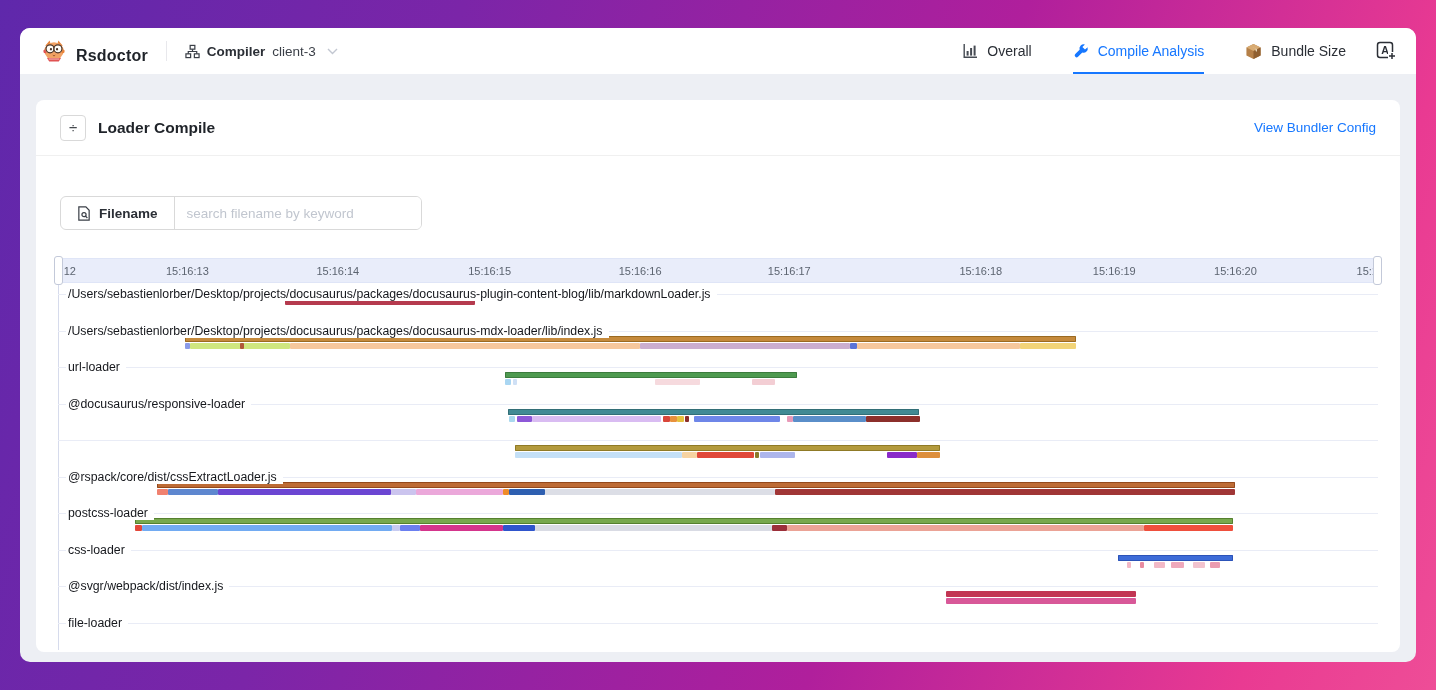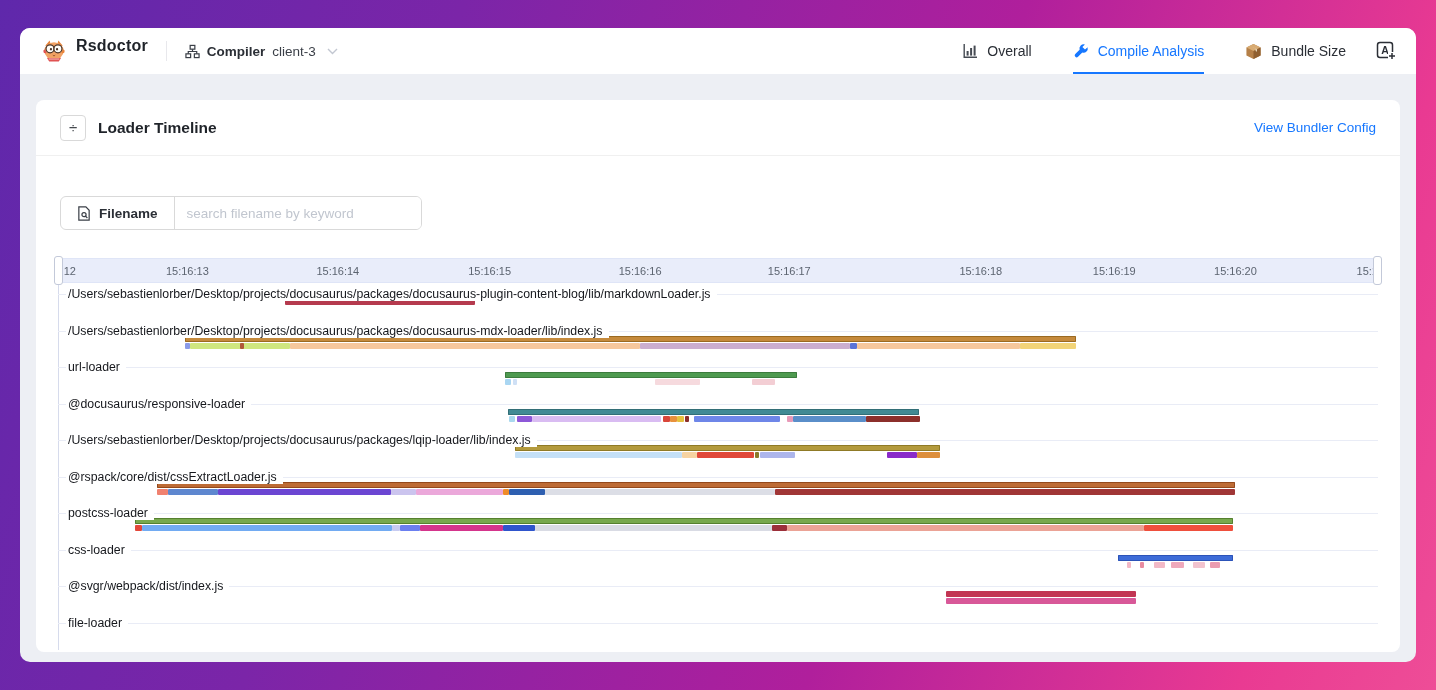--- a/index.html
+++ b/index.html
@@ -10,21 +10,21 @@
     position:relative;
   }
   .window {
     position:absolute; left:20px; top:28px; width:1396px; height:634px;
     background:#edeff4; border-radius:10px; overflow:hidden;
   }
   
   .topbar {
     height:46px; background:#fff; display:flex; align-items:center; padding:0 20px;
   }
-  .brand { display:flex; align-items:flex-start; gap:8px; }
+  .brand { display:flex; align-items:flex-end; gap:8px; }
   .brand-name { font-size:16px; font-weight:bold; color:#1f2329; letter-spacing:.2px; }
   .topbar-divider { width:1px; height:20px; background:#e8e8ec; margin:0 18px; }
   .compiler { display:flex; align-items:center; gap:7px; cursor:pointer; }
   .compiler-label { font-size:13.5px; color:#2b2f36; font-weight:bold; }
   .compiler-value { font-size:13.5px; color:#3a3f47; }
   .spacer { flex:1; }
   .nav { display:flex; align-items:center; gap:41px; height:46px; }
   .nav-item { height:46px; display:flex; align-items:center; gap:9px; position:relative; cursor:pointer; font-size:14px; color:#2b2f36; }
   .nav-item.active { color:#1677ff; }
   .nav-item.active::after { content:""; position:absolute; left:0; right:0; bottom:0; height:2px; background:#1677ff; }
@@ -166,21 +166,21 @@
         <text x="9" y="13" font-size="10.5" font-family="Liberation Sans, sans-serif" font-weight="bold" fill="#2b2f36" text-anchor="middle">A</text>
         <rect x="12" y="11" width="8" height="9" fill="#fff"></rect>
         <path d="M16 12 v6 M13 15 h6" stroke="#2b2f36" stroke-width="1.5"></path>
       </svg>
     </div>
   </div>
 
   <div class="card">
     <div class="card-header">
       <span class="title-icon-box">÷</span>
-      <span class="card-title">Loader Timeline</span>
+      <span class="card-title">Loader Compile</span>
       <a class="config-link">View Bundler Config</a>
     </div>
 
     <div class="filters">
 
       <div class="fgroup">
         <div class="fgroup-label">
           <span>
             <svg width="14" height="15" viewBox="0 0 14 16" fill="none" stroke="#3a3f47" stroke-width="1.3">
               <path d="M1.5 1 H9 l3.5 3.5 V15 H1.5 Z"></path>
@@ -249,21 +249,20 @@
             <div class="bar lane1" style="left: 46.4%; width: 0.5%; background: rgb(232, 145, 60);"></div>
             <div class="bar lane1" style="left: 46.9%; width: 0.5%; background: rgb(229, 194, 62);"></div>
             <div class="bar lane1" style="left: 47.5%; width: 0.3%; background: rgb(140, 47, 43);"></div>
             <div class="bar lane1" style="left: 48.2%; width: 6.5%; background: rgb(110, 134, 232);"></div>
             <div class="bar lane1" style="left: 55.2%; width: 0.5%; background: rgb(232, 154, 184);"></div>
             <div class="bar lane1" style="left: 55.7%; width: 5.5%; background: rgb(90, 142, 201);"></div>
             <div class="bar lane1" style="left: 61.2%; width: 4.1%; background: rgb(140, 47, 43);"></div>
           </div>
           <div class="trow">
             <div class="rline"></div>
-            <span class="rlabel">/Users/sebastienlorber/Desktop/projects/docusaurus/packages/lqip-loader/lib/index.js</span>
             <div class="bar lane0" style="left: 34.6%; width: 32.2%; background: rgb(179, 154, 61); box-shadow: rgb(143, 122, 38) 0px 0px 0px 1px inset;"></div>
             <div class="bar lane1" style="left: 34.6%; width: 12.7%; background: rgb(196, 224, 247);"></div>
             <div class="bar lane1" style="left: 47.3%; width: 1.1%; background: rgb(246, 211, 162);"></div>
             <div class="bar lane1" style="left: 48.4%; width: 4.3%; background: rgb(224, 72, 58);"></div>
             <div class="bar lane1" style="left: 52.8%; width: 0.3%; background: rgb(138, 122, 42);"></div>
             <div class="bar lane1" style="left: 53.2%; width: 2.6%; background: rgb(173, 182, 236);"></div>
             <div class="bar lane1" style="left: 62.8%; width: 2.3%; background: rgb(138, 43, 201);"></div>
             <div class="bar lane1" style="left: 65.1%; width: 1.7%; background: rgb(221, 143, 61);"></div>
           </div>
           <div class="trow">

